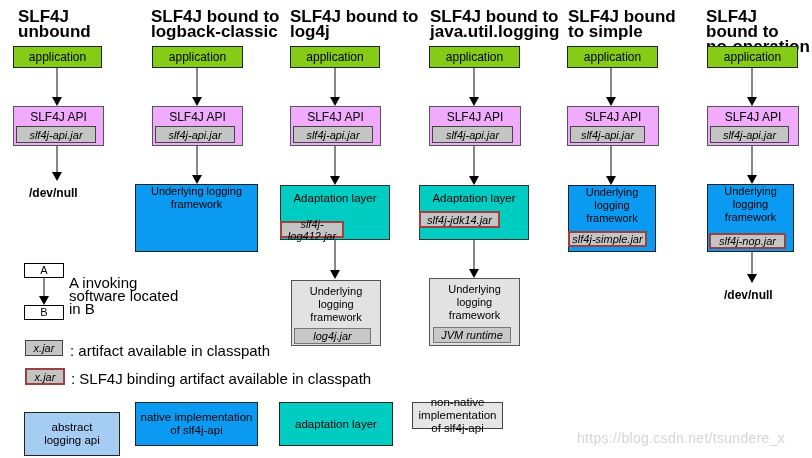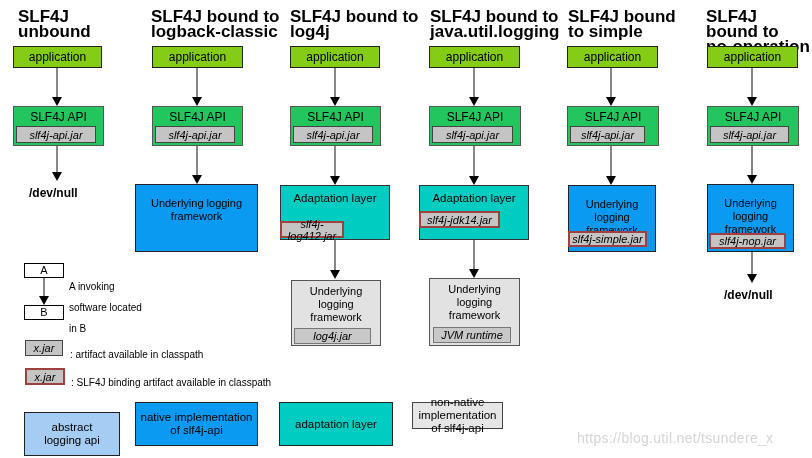--- a/index.html
+++ b/index.html
@@ -10,22 +10,22 @@
   .col-title{
     position:absolute;font-size:17px;font-weight:bold;line-height:15px;
     white-space:pre-line;color:#000;
   }
   .box{
     position:absolute;box-sizing:border-box;border:1px solid #222;
     display:flex;flex-direction:column;align-items:center;
     text-align:center;font-size:12px;
   }
   .app{background:#84cc16;justify-content:center;}
-  .api{background:#22c55e;border-color:#555;justify-content:flex-start;padding-top:3px;}
-  .fw-blue{background:#0A9AF2;border-color:#222;justify-content:flex-start;padding-top:12px;}
+  .api{background:#f0abfc;border-color:#555;justify-content:flex-start;padding-top:3px;}
+  .fw-blue{background:#0A9AF2;border-color:#222;justify-content:flex-start;padding-top:0;}
   .adapt{background:#00CCC2;border-color:#333;justify-content:flex-start;padding-top:6px;}
   .fw-gray{background:#E2E2E2;border-color:#555;justify-content:flex-start;padding-top:4px;}
   .box .label{font-size:11px;line-height:13px;white-space:pre-line;}
   .api .label{font-size:12px;line-height:14px;}
   .adapt .label{font-size:11.5px;}
   .jar{
     position:absolute;box-sizing:border-box;background:#C4C4C4;border:1px solid #444;
     font-style:italic;font-size:11px;line-height:12px;white-space:pre-line;
     display:flex;align-items:center;justify-content:center;text-align:center;color:#000;
   }
@@ -39,21 +39,21 @@
   .arrow .head{
     position:absolute;bottom:0;left:50%;transform:translateX(-50%);
     width:0;height:0;border-left:5px solid transparent;border-right:5px solid transparent;
     border-top:9px solid #000;display:block;
   }
   .sink{position:absolute;font-size:12px;font-weight:bold;}
   .lg-node{
     position:absolute;box-sizing:border-box;width:40px;height:15px;border:1px solid #000;
     background:#fff;text-align:center;font-size:11px;line-height:13px;
   }
-  .lg-text{position:absolute;font-size:10px;line-height:21px;white-space:pre-line;}
+  .lg-text{position:absolute;font-size:15px;line-height:13px;white-space:pre-line;}
   .lg-jar{width:38px;height:16px;}
   .cl-box{
     position:absolute;box-sizing:border-box;border:1px solid #222;
     display:flex;align-items:center;justify-content:center;
     text-align:center;font-size:11.5px;line-height:13px;white-space:pre-line;
   }
   .cl-lightblue{background:#A5CCF3;}
   .cl-blue{background:#0A9AF2;}
   .cl-teal{background:#00CCC2;}
   .cl-gray{background:#E6E6E6;border-color:#444;}
@@ -247,15 +247,15 @@
     <div class="cl-box cl-lightblue" style="left:24px;top:412px;width:96px;height:44px">abstract
 logging api</div>
     <div class="cl-box cl-blue" style="left:135px;top:402px;width:123px;height:44px">native implementation
 of slf4j-api</div>
     <div class="cl-box cl-teal" style="left:279px;top:402px;width:114px;height:44px">adaptation layer</div>
     <div class="cl-box cl-gray" style="left:412px;top:402px;width:91px;height:27px">non-native
 implementation
 of slf4j-api</div>
   </div>
 
-  <div class="watermark" style="left:577px;top:430px">https://blog.util.net/tsundere_x</div>
+  <div class="watermark" style="left:577px;top:430px">https://blog.csdn.net/tsundere_x</div>
 
 </div>
 
 </body></html>

